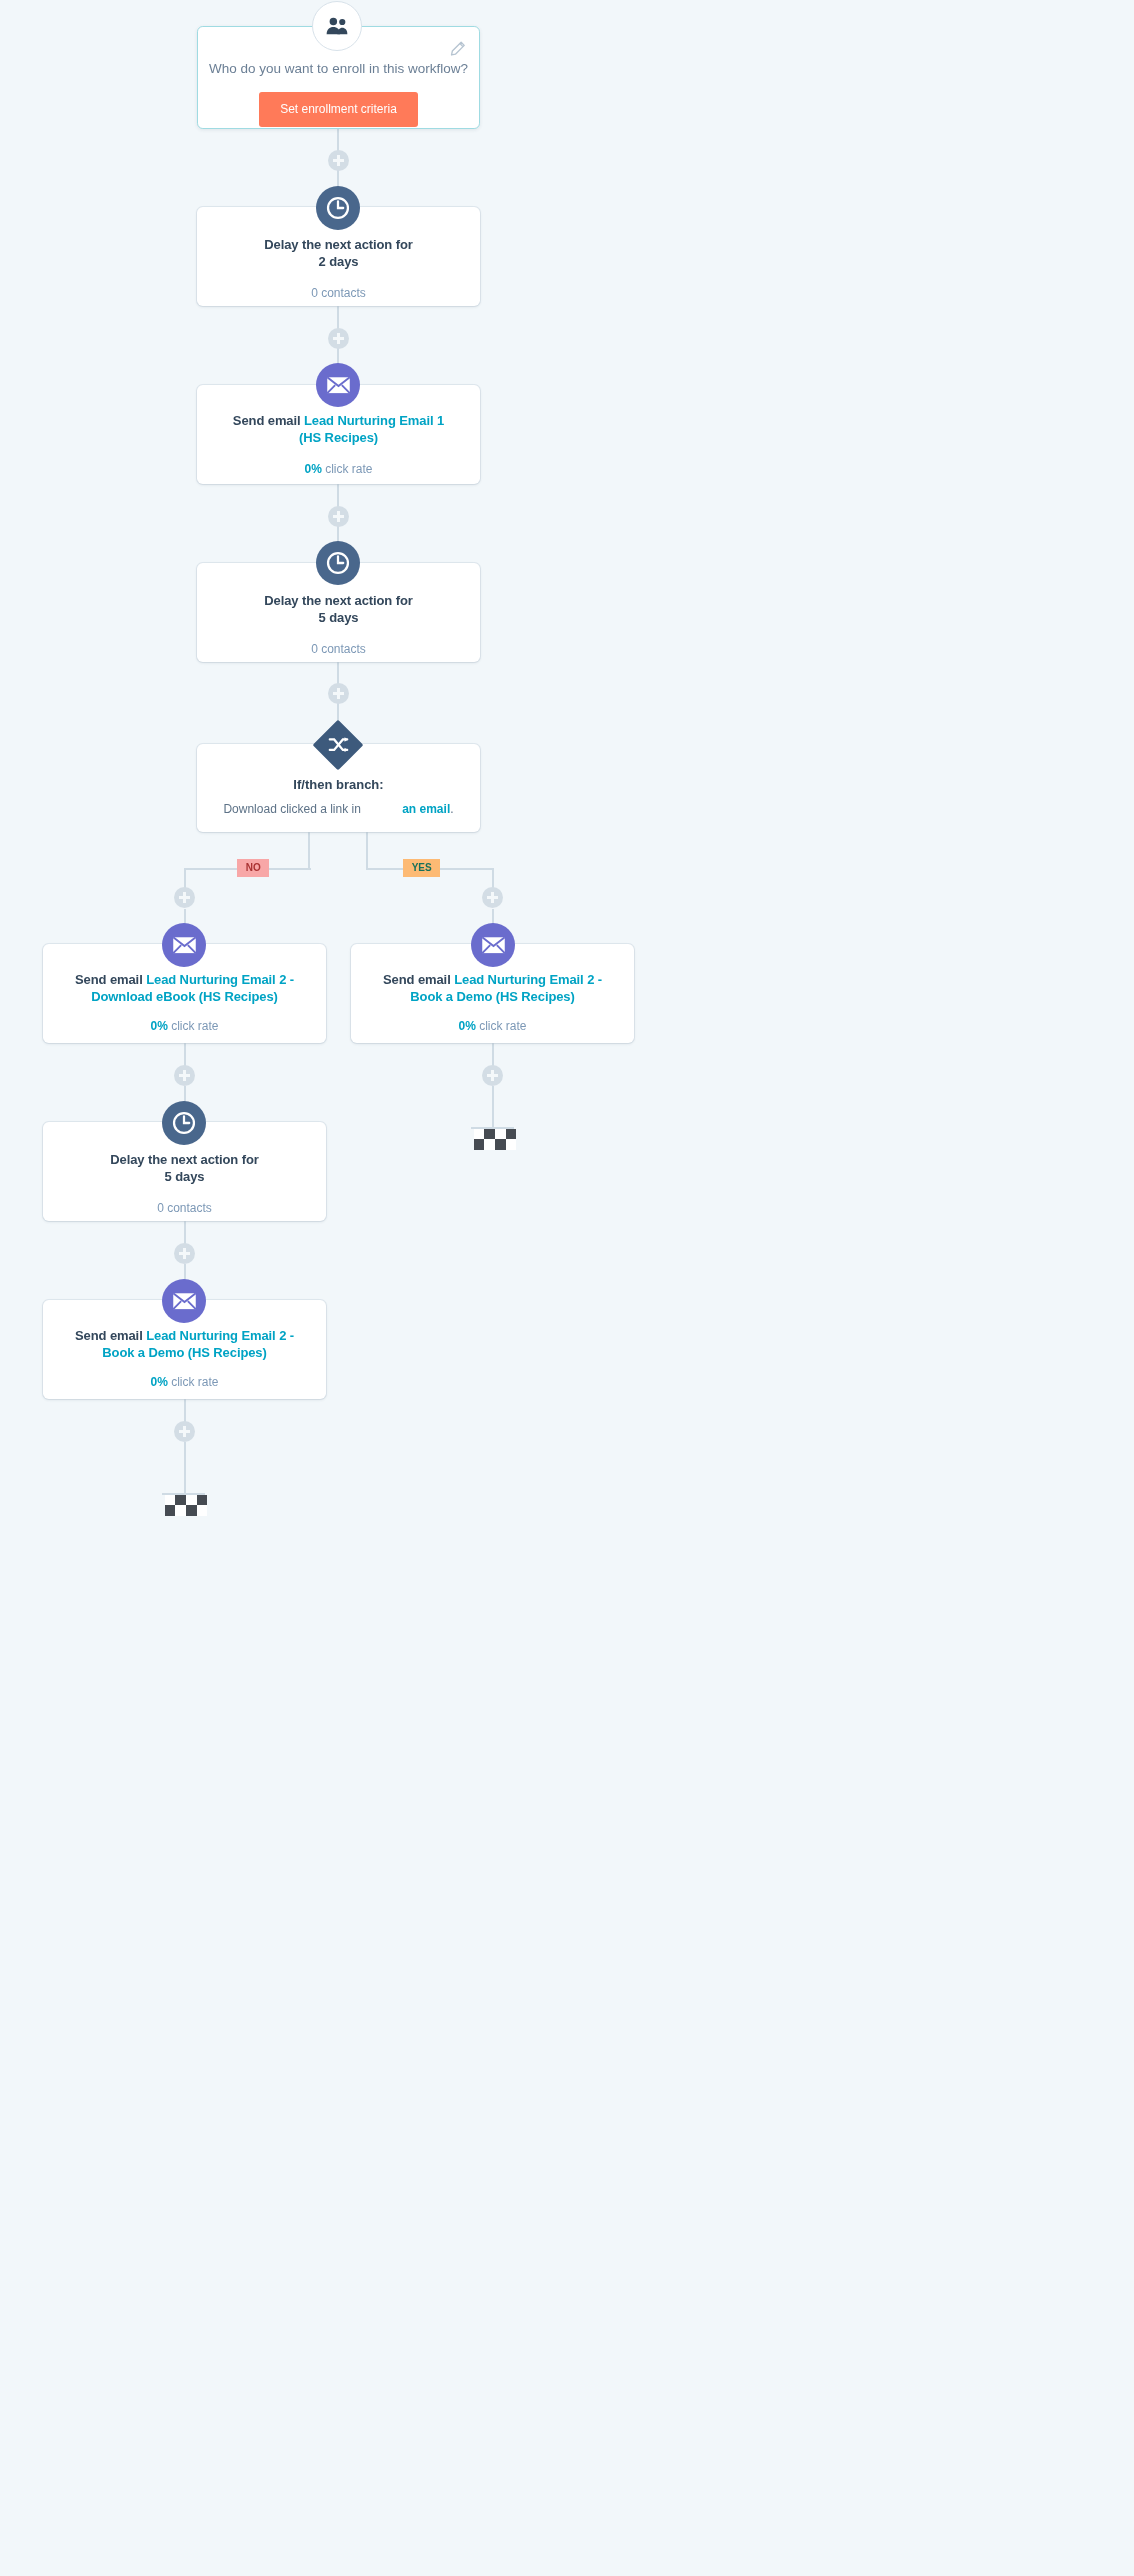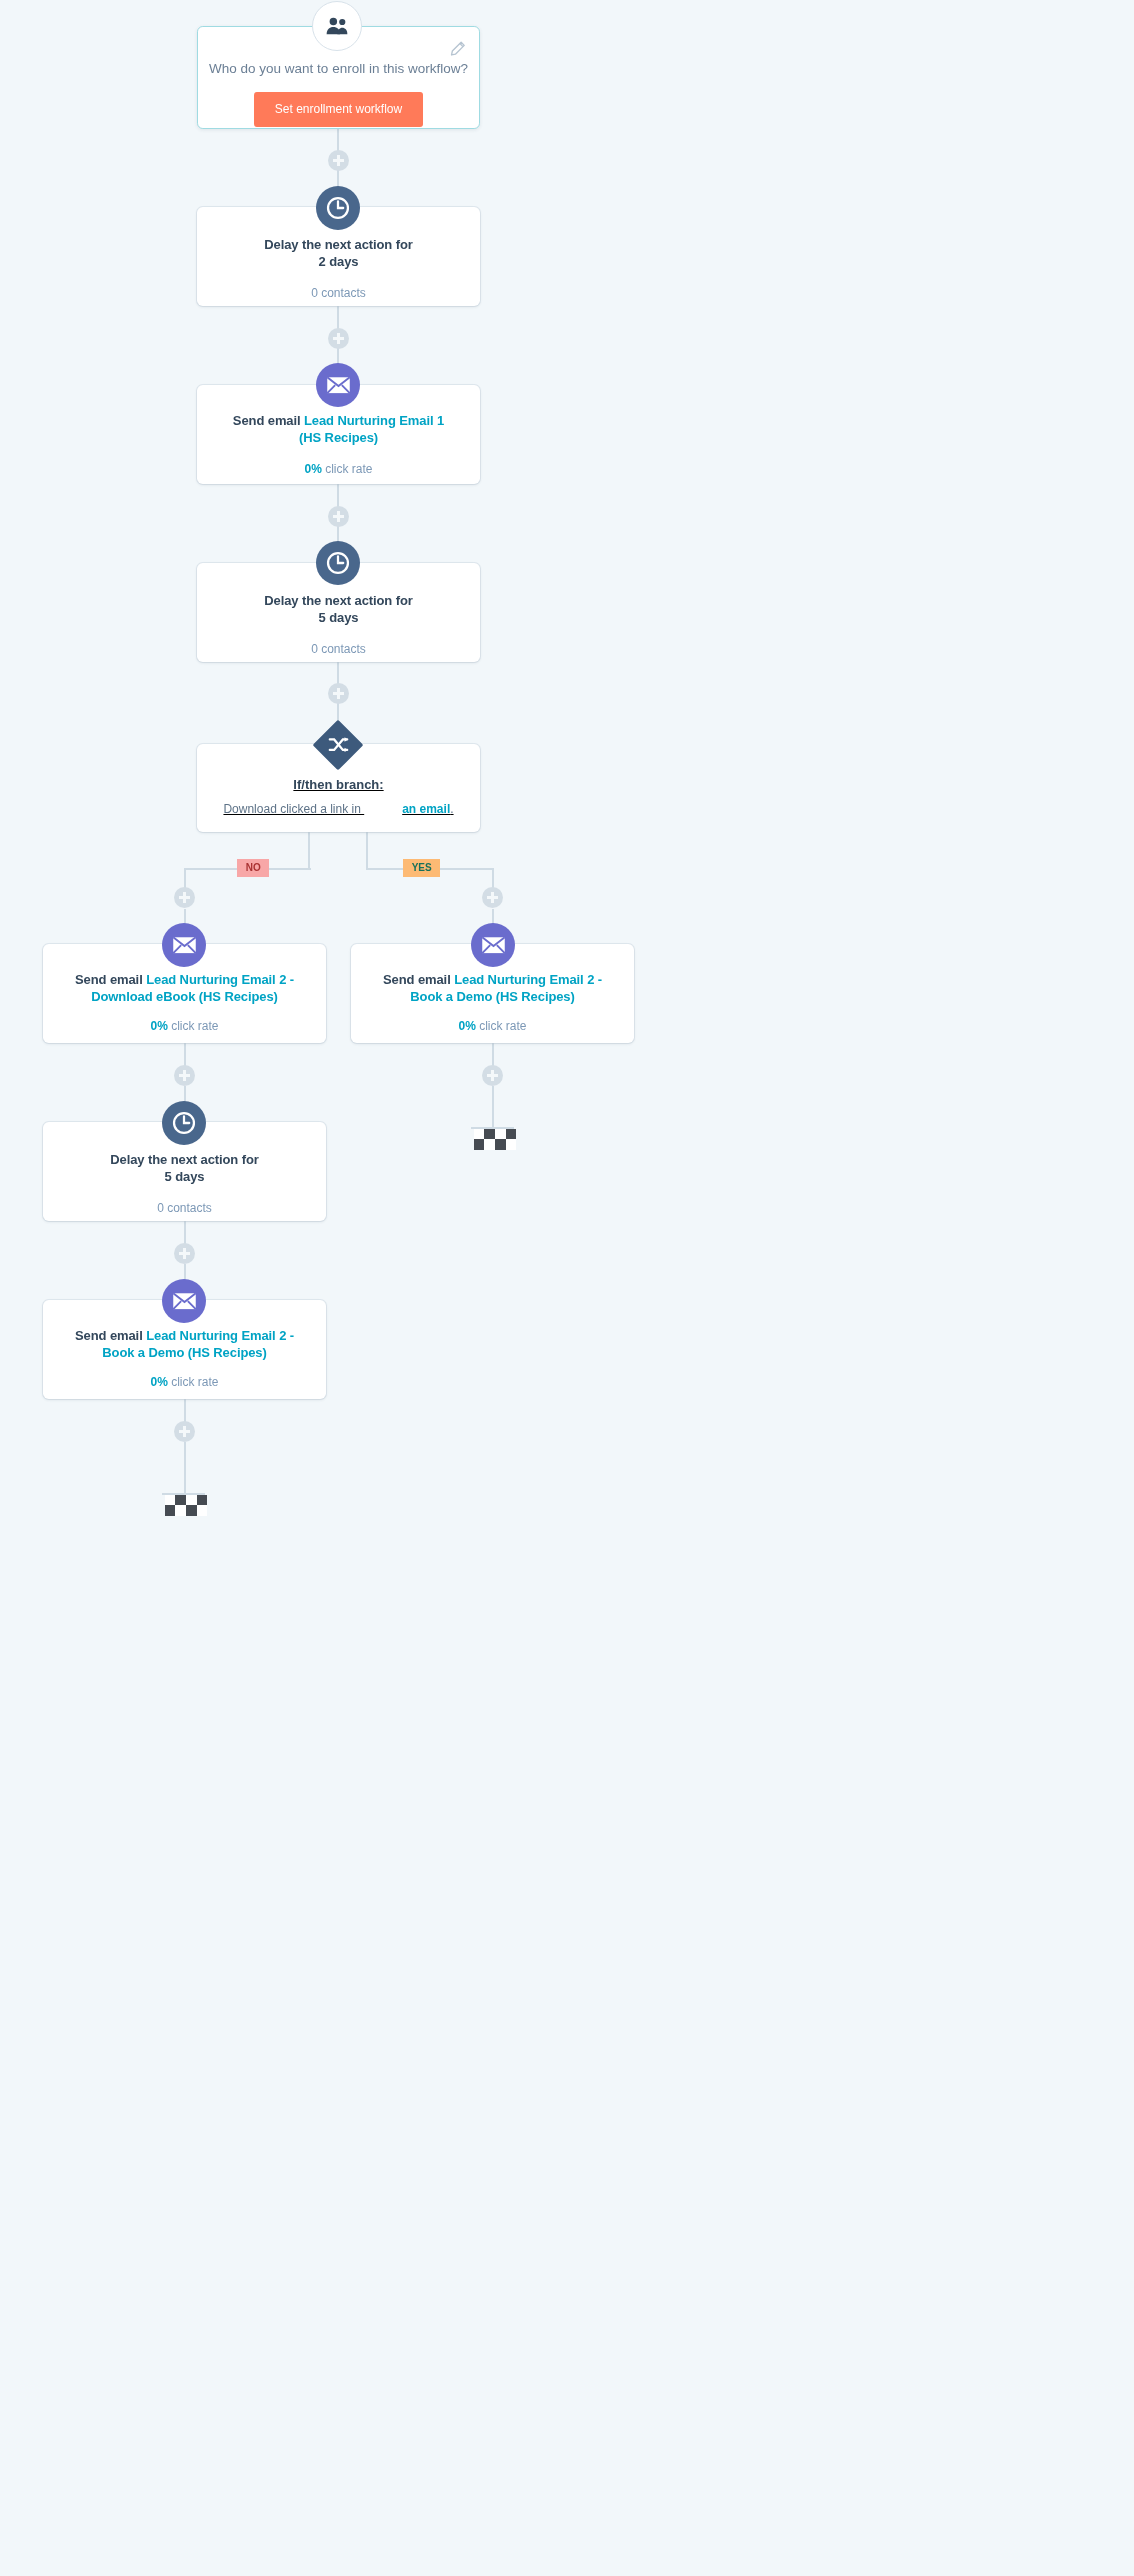--- a/index.html
+++ b/index.html
@@ -222,21 +222,21 @@
 
   <div class="card enroll" style="left:197px; top:26px; width:283px; height:103px;">
     <div class="card-inner">
       <div class="pencil">
         <svg viewBox="0 0 16 16" width="15.5" height="15.5">
           <path d="M11.5 1.3 L14.7 4.5 L5.6 13.6 L1.6 14.4 L2.4 10.4 Z" fill="none" stroke="#b6c4d1" stroke-width="1.4" stroke-linejoin="round"></path>
           <path d="M10.2 2.6 L13.4 5.8" stroke="#b6c4d1" stroke-width="1.4"></path>
         </svg>
       </div>
       <div class="enroll-q" style="margin-top:34px;">Who do you want to enroll in this workflow?</div>
-      <button class="enroll-btn" style="margin-top:15.5px;">Set enrollment workflow</button>
+      <button class="enroll-btn" style="margin-top:15.5px;">Set enrollment criteria</button>
     </div>
   </div>
 
   <div class="badge people" style="left:312px; top:1px;">
     <svg viewBox="0 0 26 22" width="24" height="20">
       <circle cx="9" cy="6" r="4.1" fill="#33475b"></circle>
       <path d="M1.6 20 C1.6 14.6 5 12 9 12 C13 12 16.4 14.6 16.4 20 Z" fill="#33475b"></path>
       <circle cx="18.8" cy="6.6" r="3.4" fill="#33475b"></circle>
       <path d="M13.4 20 C13.4 15.4 16 13 18.8 13 C21.8 13 24.4 15.4 24.4 20 Z" fill="#33475b"></path>
     </svg>
@@ -293,21 +293,21 @@
   </div>
   <div class="badge clock" style="left:316px; top:541px;">
     <svg viewBox="0 0 30 30" width="26" height="26">
       <circle cx="15" cy="15" r="11.5" fill="none" stroke="#ffffff" stroke-width="2.6"></circle>
       <path d="M15 7.5 L15 15 L21 15" fill="none" stroke="#ffffff" stroke-width="2.6" stroke-linecap="round"></path>
     </svg>
   </div>
 
   <div class="plus-btn" style="left:328px; top:683px;"></div>
 
-  <div class="card" style="left:197px; top:744px; width:283px; height:88px;text-decoration:underline;">
+  <div class="card" style="left:197px; top:744px; width:283px; height:88px;">
     <div class="card-inner">
       <div class="branch-head" style="margin-top:33px;">If/then branch:</div>
       <div class="branch-cond" style="margin-top:9.7px;">
         <span>Download clicked a link in </span><span class="lnk">an email</span><span>.</span>
       </div>
     </div>
   </div>
   <div class="badge diamond" style="left:313px; top:720px;">
     <div class="diamond-shape"></div>
     <svg class="diamond-ico" viewBox="0 0 24 20" width="21" height="17.4">

